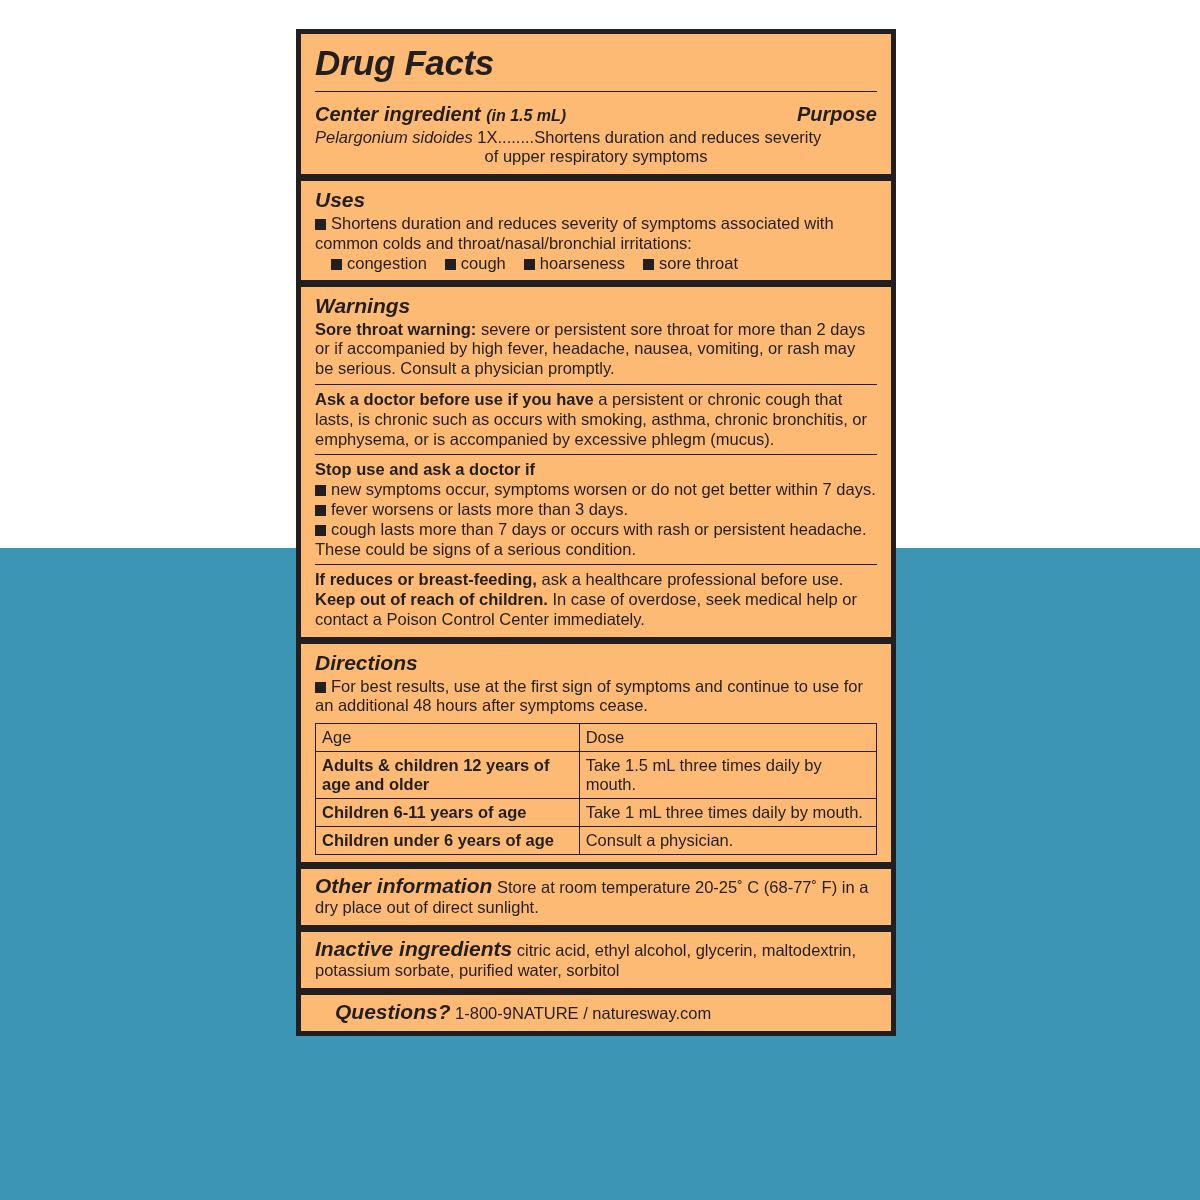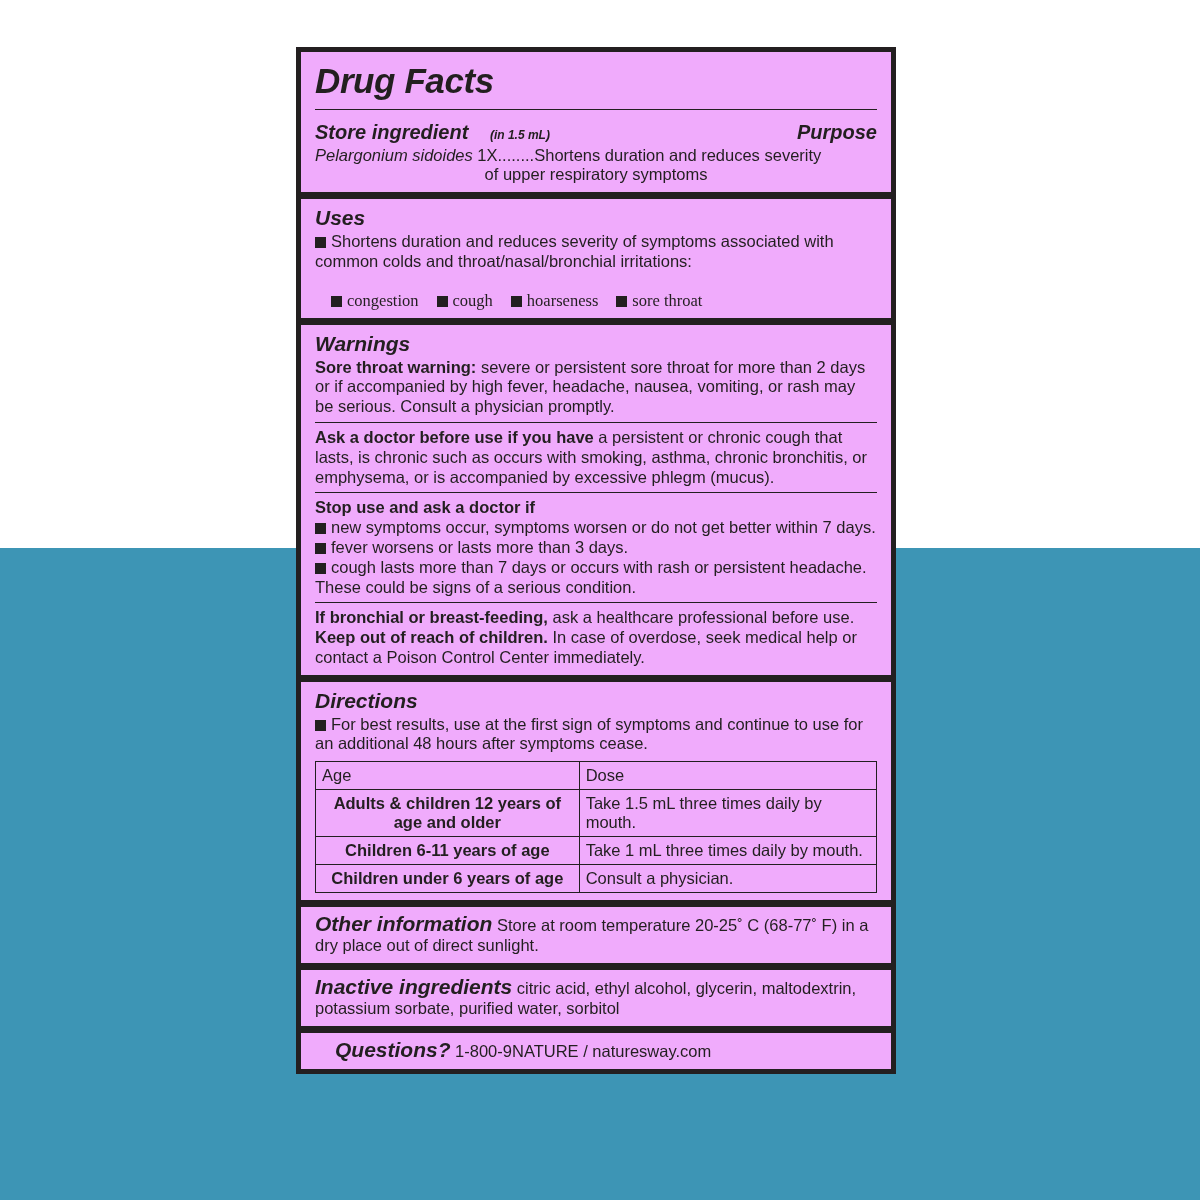--- a/index.html
+++ b/index.html
@@ -22,23 +22,23 @@
   }
   #bg-bottom {
     position: absolute;
     left: 0; top: 548px;
     width: 1200px; height: 652px;
     background: #3d95b5;
   }
   #panel {
     position: absolute;
     left: 296px;
-    top: 47px;
+    top: 29px;
     width: 600px;
-    background: #f0abfc;
+    background: #fdba74;
     border: 5px solid #231f20;
     box-sizing: border-box;
     color: #231f20;
     padding: 0;
   }
   .sec {
     padding: 4px 14px 7px 14px;
     box-sizing: border-box;
   }
   .hrule-thick {
@@ -65,24 +65,23 @@
     justify-content: space-between;
     align-items: baseline;
     margin-top: 7px;
   }
   .ai-head {
     font-size: 20px;
     font-weight: bold;
     font-style: italic;
   }
   .ai-head .amt {
-    font-size: 12px;
-    font-weight: bold;
-    font-style: italic;
-    margin-left: 16px;
+    font-size: 16px;
+    font-weight: bold;
+    font-style: italic;
   }
   .purpose-head {
     font-size: 20px;
     font-weight: bold;
     font-style: italic;
   }
   .ai-body {
     font-size: 16.5px;
     line-height: 1.18;
     margin-top: 2px;
@@ -107,23 +106,22 @@
   .sq {
     display: inline-block;
     width: 11px;
     height: 11px;
     background: #231f20;
     margin-right: 5px;
     vertical-align: -1px;
   }
   .uses-sub {
     display: flex;
-    margin-top: 19px;
-    font-size: 16.5px;
-    font-family: Liberation Serif, serif;
+    margin-top: 0;
+    font-size: 16.5px;
   }
   .uses-sub > span {
     margin-right: 18px;
     white-space: nowrap;
   }
   .uses-sub > span:first-child { margin-left: 16px; }
   .warn-block { margin-bottom: 2px; }
   .dir-table {
     border-collapse: collapse;
     width: 100%;
@@ -131,21 +129,21 @@
     font-size: 16.5px;
   }
   .dir-table td {
     border: 1.5px solid #231f20;
     padding: 4px 6px;
     vertical-align: top;
     line-height: 1.15;
   }
   .dir-table td.col1 { width: 47%; }
   .dir-table .hdr { font-weight: normal; }
-  .dir-table .rowlabel { font-weight: bold; text-align: center; }
+  .dir-table .rowlabel { font-weight: bold; }
   .inline-head {
     font-size: 21px;
     font-weight: bold;
     font-style: italic;
   }
   .inline-para {
     font-size: 16.5px;
     line-height: 1.2;
   }
   .q-head {
@@ -162,21 +160,21 @@
 <div id="bg-bottom"></div>
 
 <div id="panel">
 
   <div class="title">Drug Facts</div>
   <div class="title-rule"></div>
 
   <div class="sec">
     <div class="ai-row">
       <div class="ai-head">
-        <span>Store ingredient</span>
+        <span>Center ingredient</span>
         <span class="amt">(in 1.5 mL)</span>
       </div>
       <div class="purpose-head">Purpose</div>
     </div>
     <div class="ai-body">
       <span class="sci">Pelargonium sidoides</span><span> 1X........</span><span>Shortens duration and reduces severity</span>
       <div class="ai-right">of upper respiratory symptoms</div>
     </div>
   </div>
 
@@ -219,21 +217,21 @@
         <span class="sq"></span><span>fever worsens or lasts more than 3 days.</span>
       </div>
       <div>
         <span class="sq"></span><span>cough lasts more than 7 days or occurs with rash or persistent headache. These could be signs of a serious condition.</span>
       </div>
     </div>
 
     <div class="hrule-thin"></div>
 
     <div class="body-txt">
-      <span class="bold">If bronchial or breast-feeding,</span><span> ask a healthcare professional before use. </span><span class="bold">Keep out of reach of children.</span><span> In case of overdose, seek medical help or contact a Poison Control Center immediately.</span>
+      <span class="bold">If reduces or breast-feeding,</span><span> ask a healthcare professional before use. </span><span class="bold">Keep out of reach of children.</span><span> In case of overdose, seek medical help or contact a Poison Control Center immediately.</span>
     </div>
   </div>
 
   <div class="hrule-thick"></div>
 
   <div class="sec">
     <div class="sec-head">Directions</div>
     <div class="body-txt">
       <span class="sq"></span><span>For best results, use at the first sign of symptoms and continue to use for an additional 48 hours after symptoms cease.</span>
     </div>

